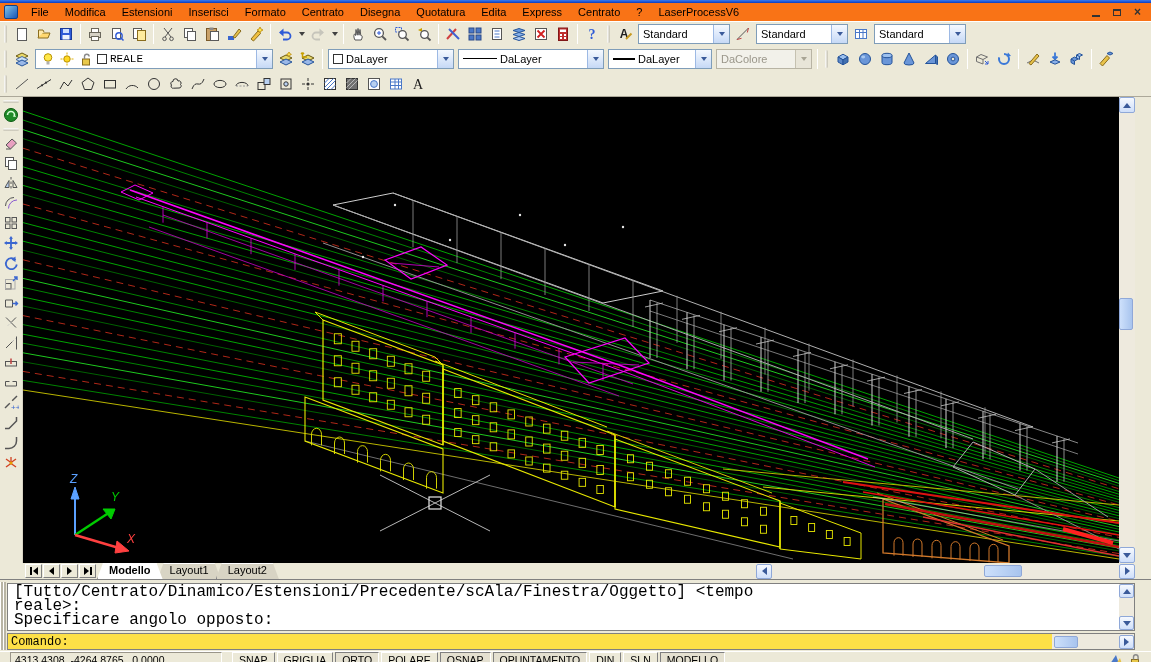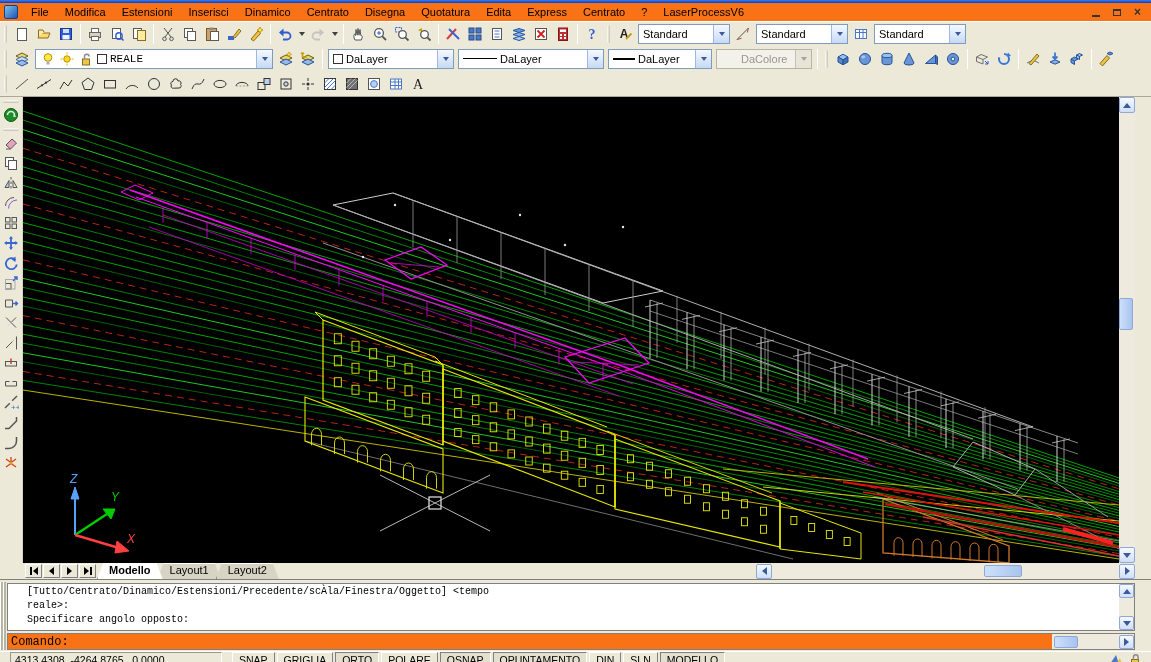--- a/index.html
+++ b/index.html
@@ -81,24 +81,24 @@
   .hscroll { margin-left:auto; width:379px; height:15px; background:#eeeade; display:flex; align-items:center; }
   .hscroll .sbtn { width:16px; height:15px; }
   .corner { width:16px; height:15px; background:#ece9d8; }
 
   
   .cmdwin { top:579px; left:0; width:1151px; height:72px; background:#ece9d8; border-top:1px solid #808080; }
   .cmdgrip { position:absolute; left:0; top:2px; width:6px; height:68px;
              background:repeating-linear-gradient(90deg,#fff 0 1px,#b8b4a4 1px 3px); }
   .cmdhist { position:absolute; left:7px; top:3px; width:1128px; height:48px; background:#fff;
              border:1px solid #808080; overflow:hidden; display:flex; }
-  .cmdtext { flex:1; padding:1px 19px; font-family:"Liberation Mono","DejaVu Sans Mono",monospace; font-size:10px; line-height:14px; white-space:pre; }
+  .cmdtext { flex:1; padding:1px 6px; font-family:"Liberation Mono","DejaVu Sans Mono",monospace; font-size:16px; line-height:14px; white-space:pre; }
   .cmdvscroll { width:15px; background:#eeeade; display:flex; flex-direction:column; }
   .cmdvscroll .sbtn { width:15px; height:14px; }
-  .cmdinput { position:absolute; left:7px; top:53px; width:1128px; height:17px; background:#f97316;
+  .cmdinput { position:absolute; left:7px; top:53px; width:1128px; height:17px; background:#fde047;
               border:1px solid #808080; display:flex; align-items:center;
               font-family:"Liberation Mono","DejaVu Sans Mono",monospace; font-size:12px; }
   .cmdinput .prompt { padding-left:3px; flex:1; }
   .cmdhscroll { width:82px; height:15px; background:#eeeade; display:flex; align-items:center; }
   .cmdhscroll .sbtn { width:15px; height:14px; }
 
   
   .statusbar { top:651px; left:0; width:1151px; height:11px; background:#ece9d8; overflow:hidden;
                display:flex; align-items:flex-start; padding-left:10px; border-top:1px solid #fff; }
   .coords { width:212px; height:16px; border:1px solid #9a968a; border-bottom-color:#fff; border-right-color:#fff;
@@ -115,21 +115,21 @@
 <div class="app">
   <div class="abs title-strip"></div>
 
   <div class="abs menubar">
     <span class="appicon"></span>
     <div id="menu-items" style="display:flex;">
         <span class="menu-item">File</span>
         <span class="menu-item">Modifica</span>
         <span class="menu-item">Estensioni</span>
         <span class="menu-item">Inserisci</span>
-        <span class="menu-item">Dinamico</span>
+        <span class="menu-item">Formato</span>
         <span class="menu-item">Centrato</span>
         <span class="menu-item">Disegna</span>
         <span class="menu-item">Quotatura</span>
         <span class="menu-item">Edita</span>
         <span class="menu-item">Express</span>
         <span class="menu-item">Centrato</span>
         <span class="menu-item">?</span>
         <span class="menu-item">LaserProcessV6</span>
       </div>
     <div class="wincontrols" id="win-controls">
@@ -433,21 +433,21 @@
       </div>
       <div class="combo" style="width: 104px;">
         <span class="val">
           <span class="ltline" style="width:22px;height:2px;"></span>
           <span>DaLayer</span>
         </span>
         <span class="cbarrow">
           <span class="tri-down"></span>
         </span>
       </div>
-      <div class="combo dis" style="width: 96px; padding-left: 20px;">
+      <div class="combo dis" style="width: 96px;">
         <span class="val">
           <span>DaColore</span>
         </span>
         <span class="cbarrow">
           <span class="tri-down"></span>
         </span>
       </div>
       <div class="vsep"></div>
       <div class="grip"></div>
       <div class="tbtn">

